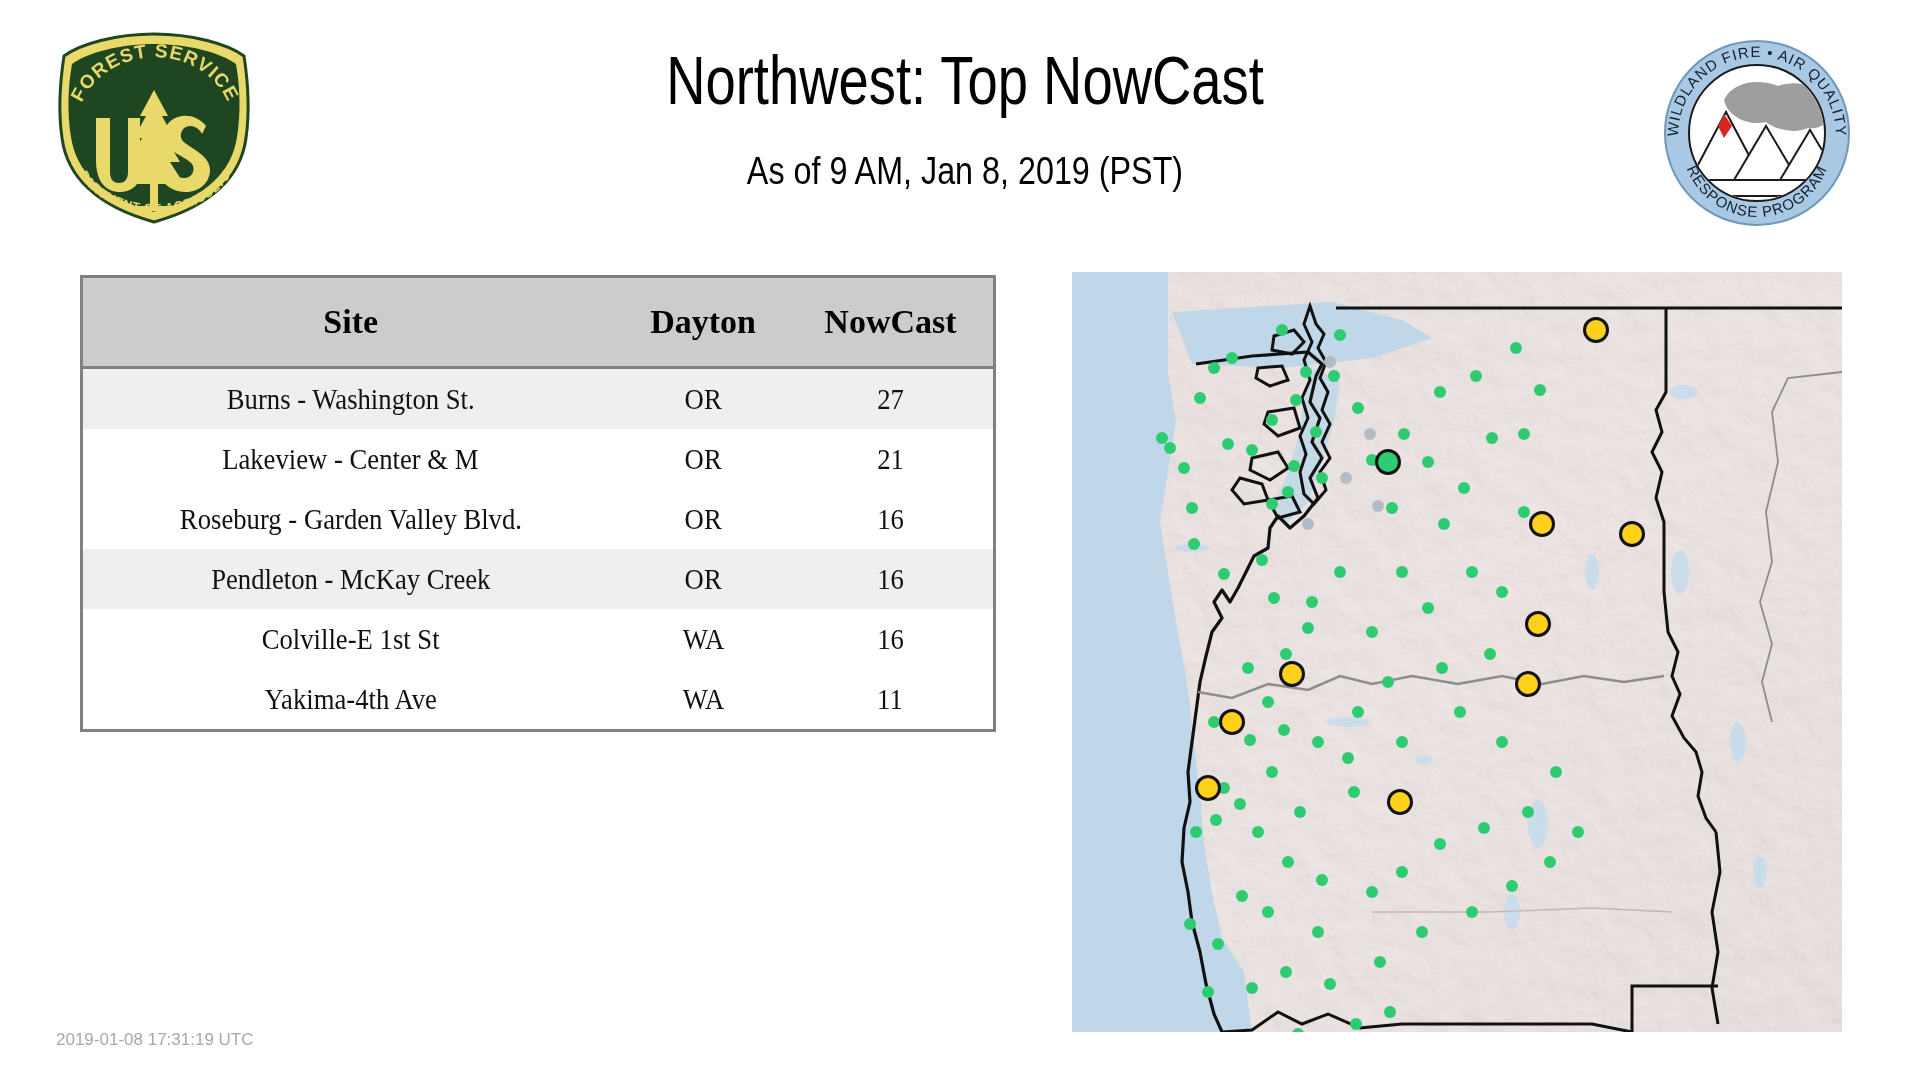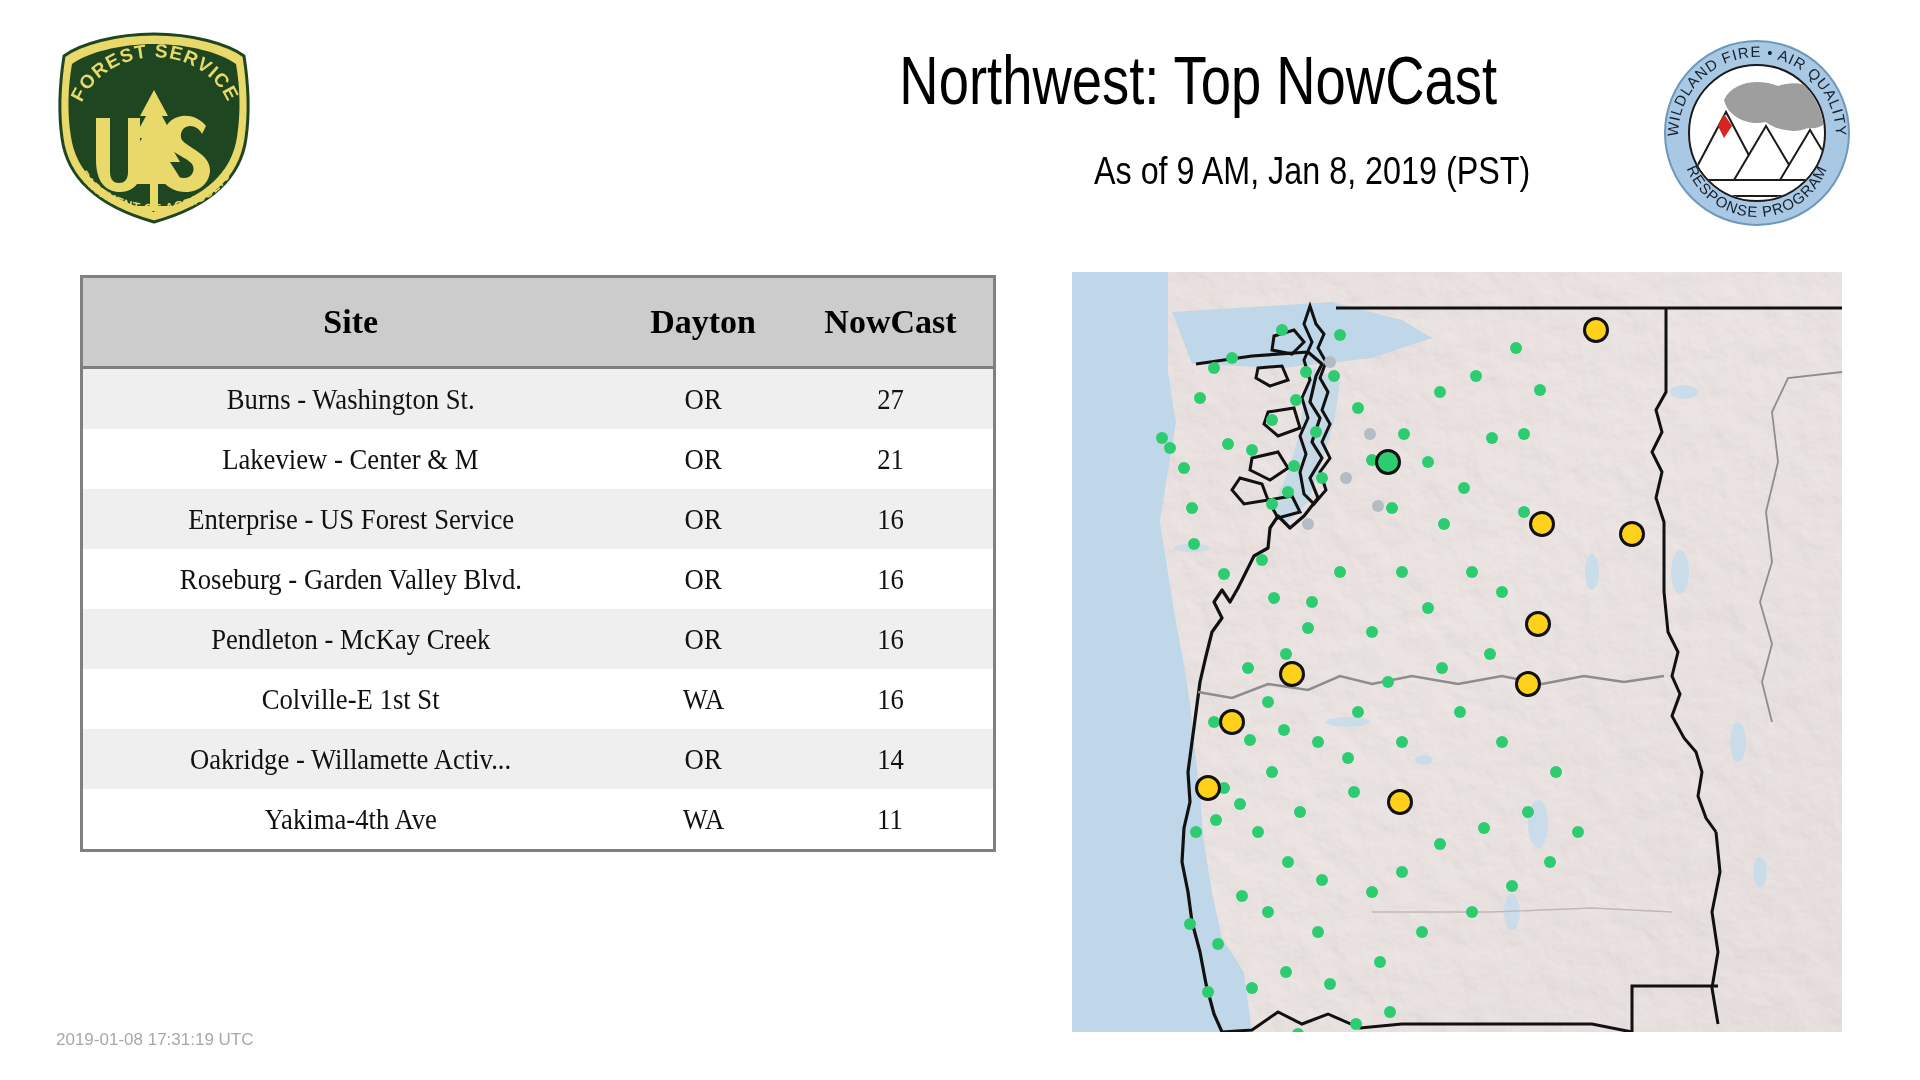--- a/index.html
+++ b/index.html
@@ -10,21 +10,21 @@
     overflow:hidden;
     position:relative;
   }
 
   
   #header{position:absolute;left:0;top:0;width:1920px;height:250px;}
 
   #fs-logo{position:absolute;left:52px;top:30px;width:205px;height:196px;}
   #wfaq-logo{position:absolute;left:1662px;top:38px;width:190px;height:190px;}
 
-  #title-block{position:absolute;left:300px;top:46px;width:1330px;text-align:right;}
+  #title-block{position:absolute;left:300px;top:46px;width:1330px;text-align:center;}
   #main-title{
     font-family:"Liberation Sans", sans-serif;
     font-size:68px;line-height:1.0;color:#000;
     font-weight:400;
     transform:scaleX(0.80);transform-origin:center top;
     white-space:nowrap;
   }
   #sub-title{
     font-family:"Liberation Sans", sans-serif;
     font-size:38px;line-height:1.0;color:#000;margin-top:38px;
@@ -181,44 +181,34 @@
         <tr class="alt">
           <td class="col-site"><span class="cell-narrow">Burns - Washington St.</span></td>
           <td class="col-state"><span class="cell-narrow">OR</span></td>
           <td class="col-now"><span class="cell-narrow">27</span></td>
         </tr>
         <tr class="reg">
           <td class="col-site"><span class="cell-narrow">Lakeview - Center &amp; M</span></td>
           <td class="col-state"><span class="cell-narrow">OR</span></td>
           <td class="col-now"><span class="cell-narrow">21</span></td>
         </tr>
-        <tr class="alt">
-          <td class="col-site"><span class="cell-narrow">Enterprise - US Forest Service</span></td>
-          <td class="col-state"><span class="cell-narrow">OR</span></td>
-          <td class="col-now"><span class="cell-narrow">16</span></td>
-        </tr>
         <tr class="reg">
           <td class="col-site"><span class="cell-narrow">Roseburg - Garden Valley Blvd.</span></td>
           <td class="col-state"><span class="cell-narrow">OR</span></td>
           <td class="col-now"><span class="cell-narrow">16</span></td>
         </tr>
         <tr class="alt">
           <td class="col-site"><span class="cell-narrow">Pendleton - McKay Creek</span></td>
           <td class="col-state"><span class="cell-narrow">OR</span></td>
           <td class="col-now"><span class="cell-narrow">16</span></td>
         </tr>
         <tr class="reg">
           <td class="col-site"><span class="cell-narrow">Colville-E 1st St</span></td>
           <td class="col-state"><span class="cell-narrow">WA</span></td>
           <td class="col-now"><span class="cell-narrow">16</span></td>
-        </tr>
-        <tr class="alt">
-          <td class="col-site"><span class="cell-narrow">Oakridge - Willamette Activ...</span></td>
-          <td class="col-state"><span class="cell-narrow">OR</span></td>
-          <td class="col-now"><span class="cell-narrow">14</span></td>
         </tr>
         <tr class="reg">
           <td class="col-site"><span class="cell-narrow">Yakima-4th Ave</span></td>
           <td class="col-state"><span class="cell-narrow">WA</span></td>
           <td class="col-now"><span class="cell-narrow">11</span></td>
         </tr>
       </tbody>
   </table>
 </div>
 

